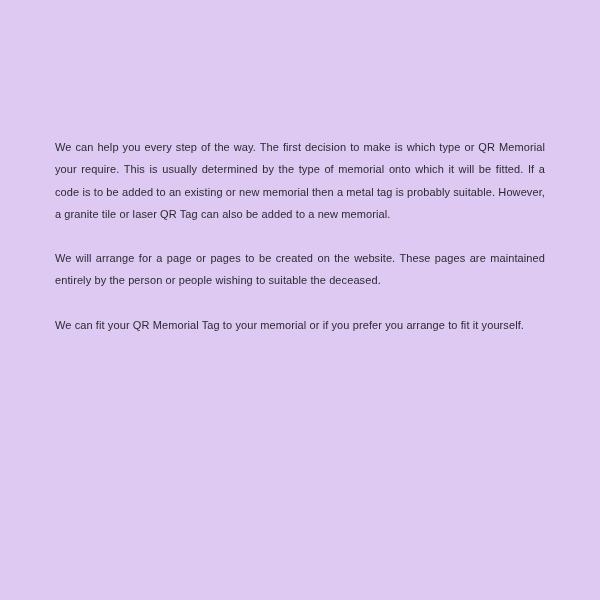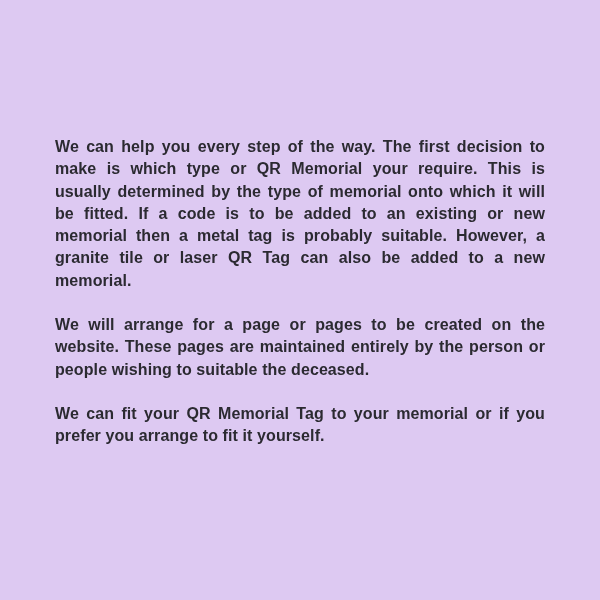--- a/index.html
+++ b/index.html
@@ -14,25 +14,24 @@
     font-family: "Liberation Sans", "DejaVu Sans", sans-serif;
   }
   .text-block {
     box-sizing: border-box;
     width: 600px;
     padding: 136px 55px 0 55px;
   }
   .text-block p {
     margin: 0 0 22px 0;
     color: #2b2a31;
-    font-size: 16px;
+    font-size: 11px;
     line-height: 22.3px;
     text-align: justify;
     letter-spacing: 0.1px;
-    font-weight: bold;
   }
   .text-block p:last-child {
     margin-bottom: 0;
   }
 </style>
 </head>
 <body>
 
 <main class="text-block">
   <p>We can help you every step of the way. The first decision to make is which type or QR Memorial your require. This is usually determined by the type of memorial onto which it will be fitted. If a code is to be added to an existing or new memorial then a metal tag is probably suitable. However, a granite tile or laser QR Tag can also be added to a new memorial.</p>

